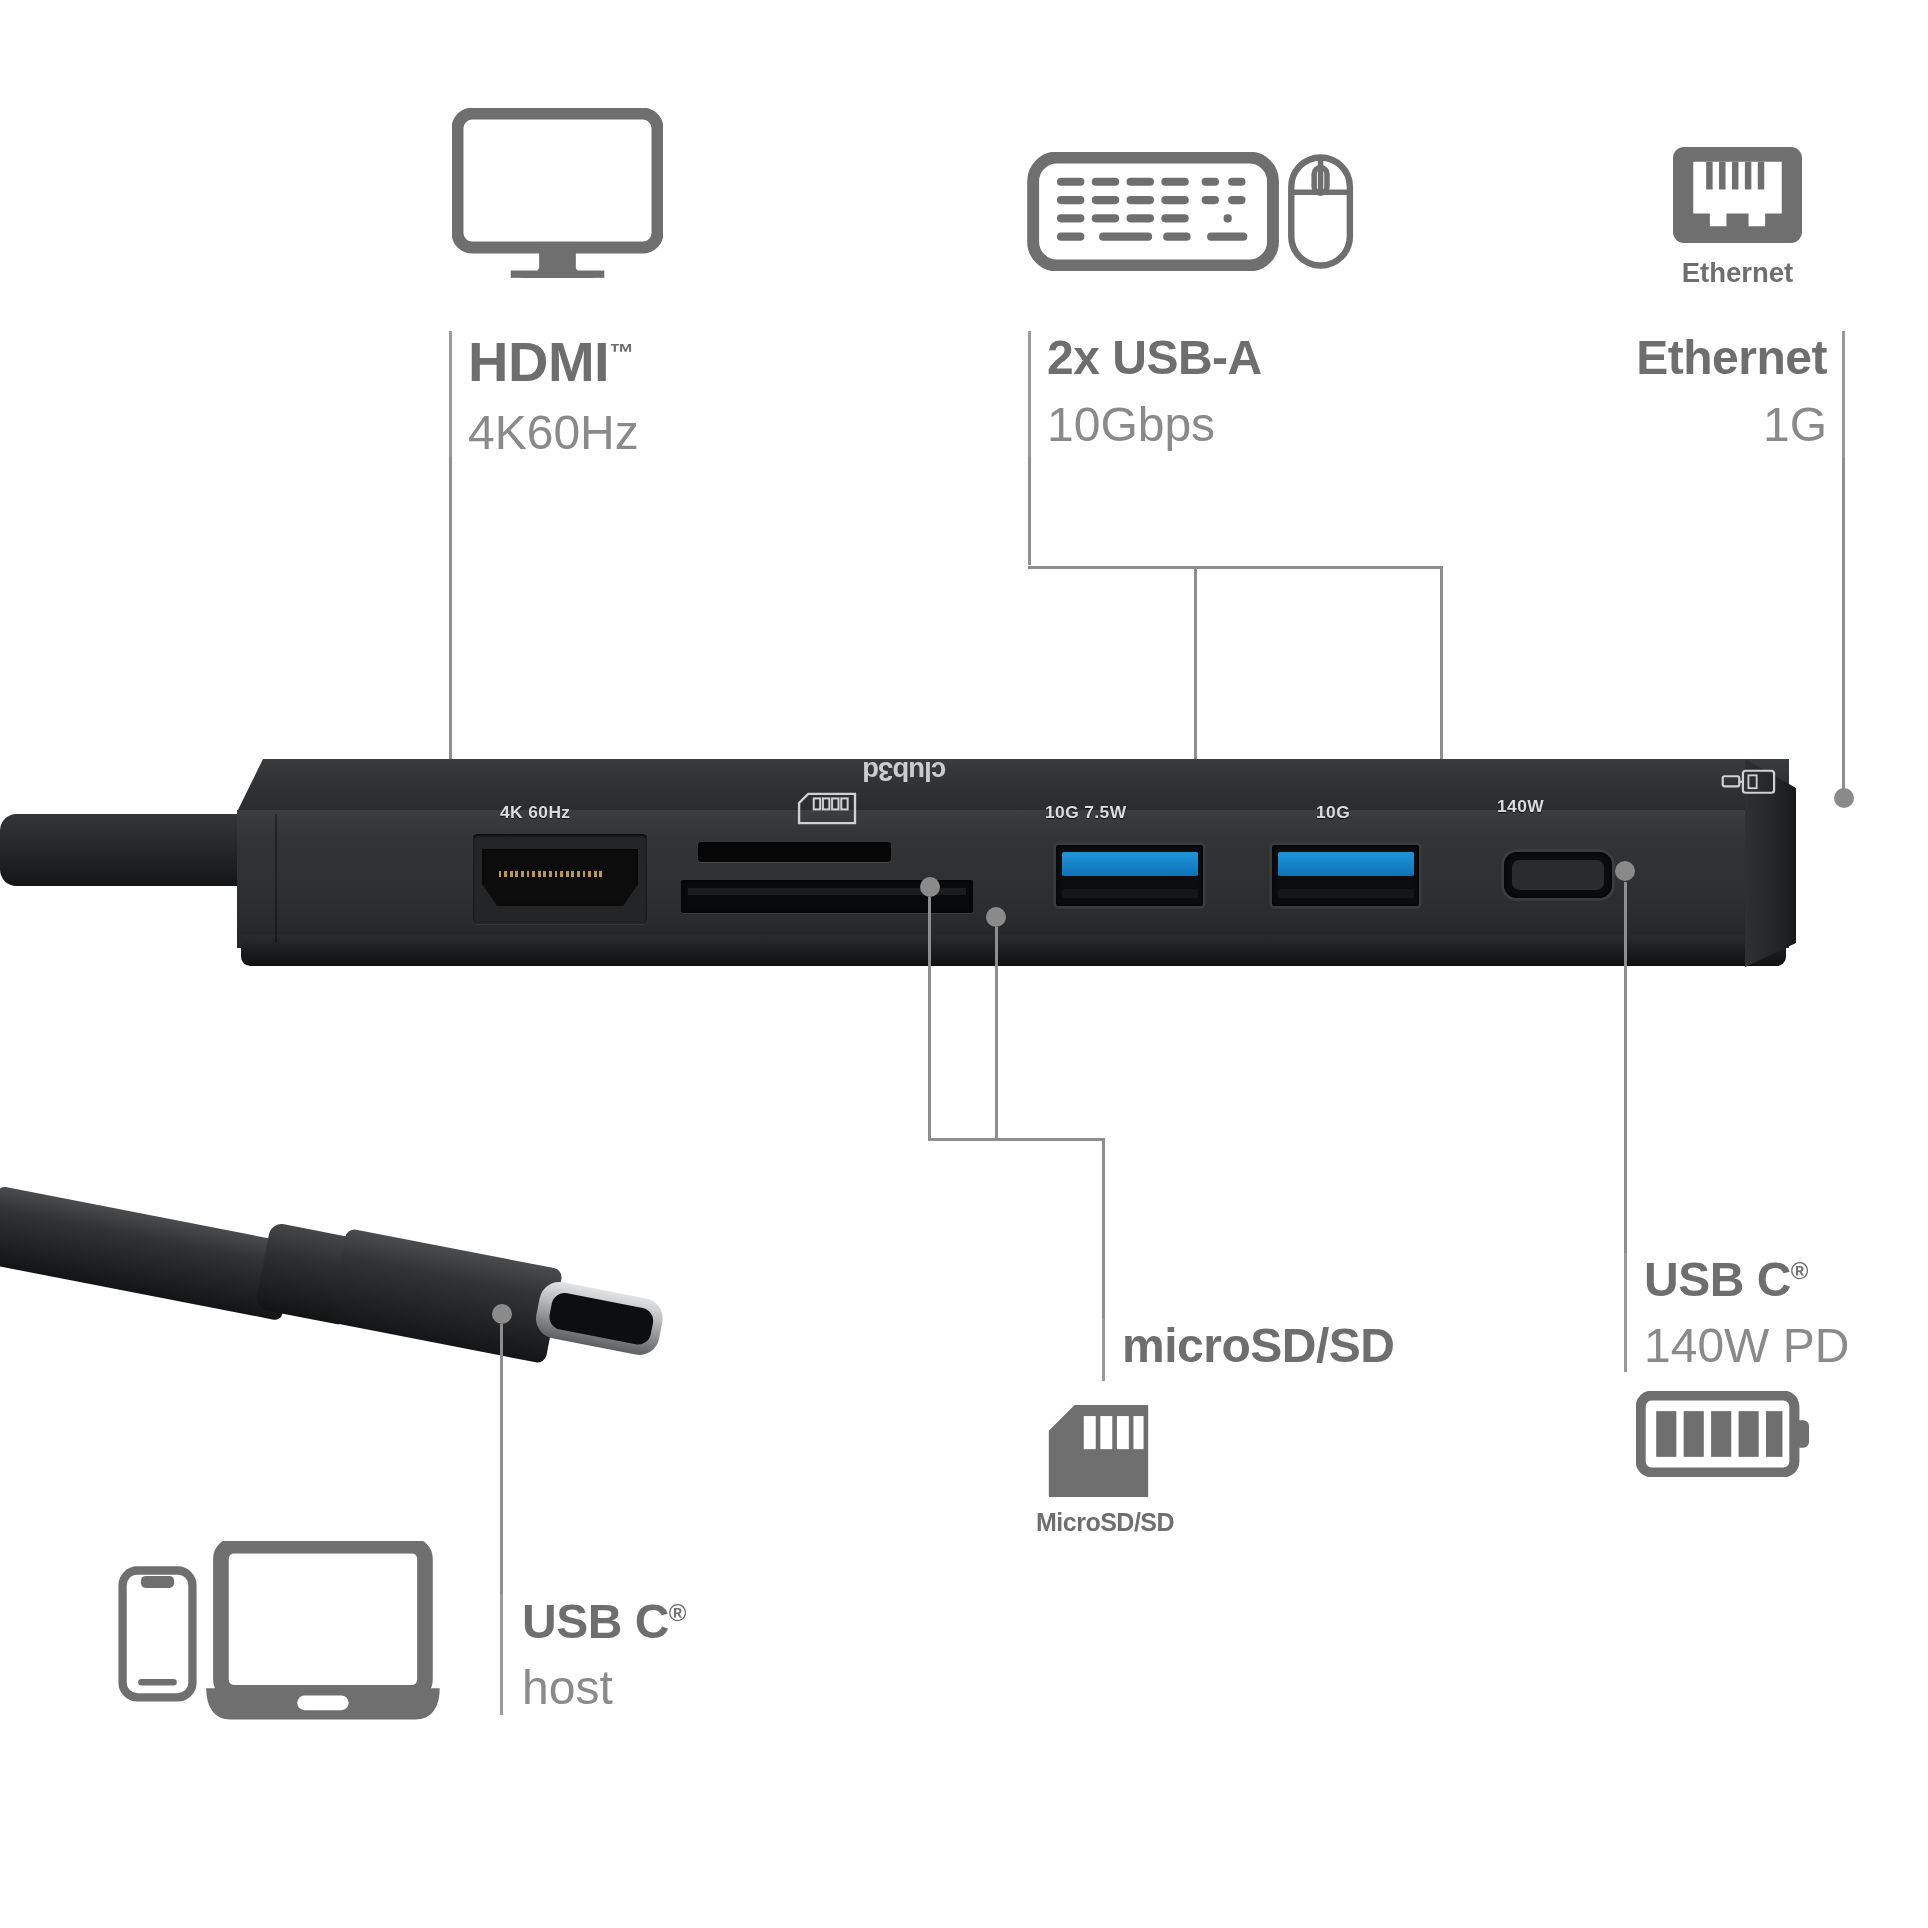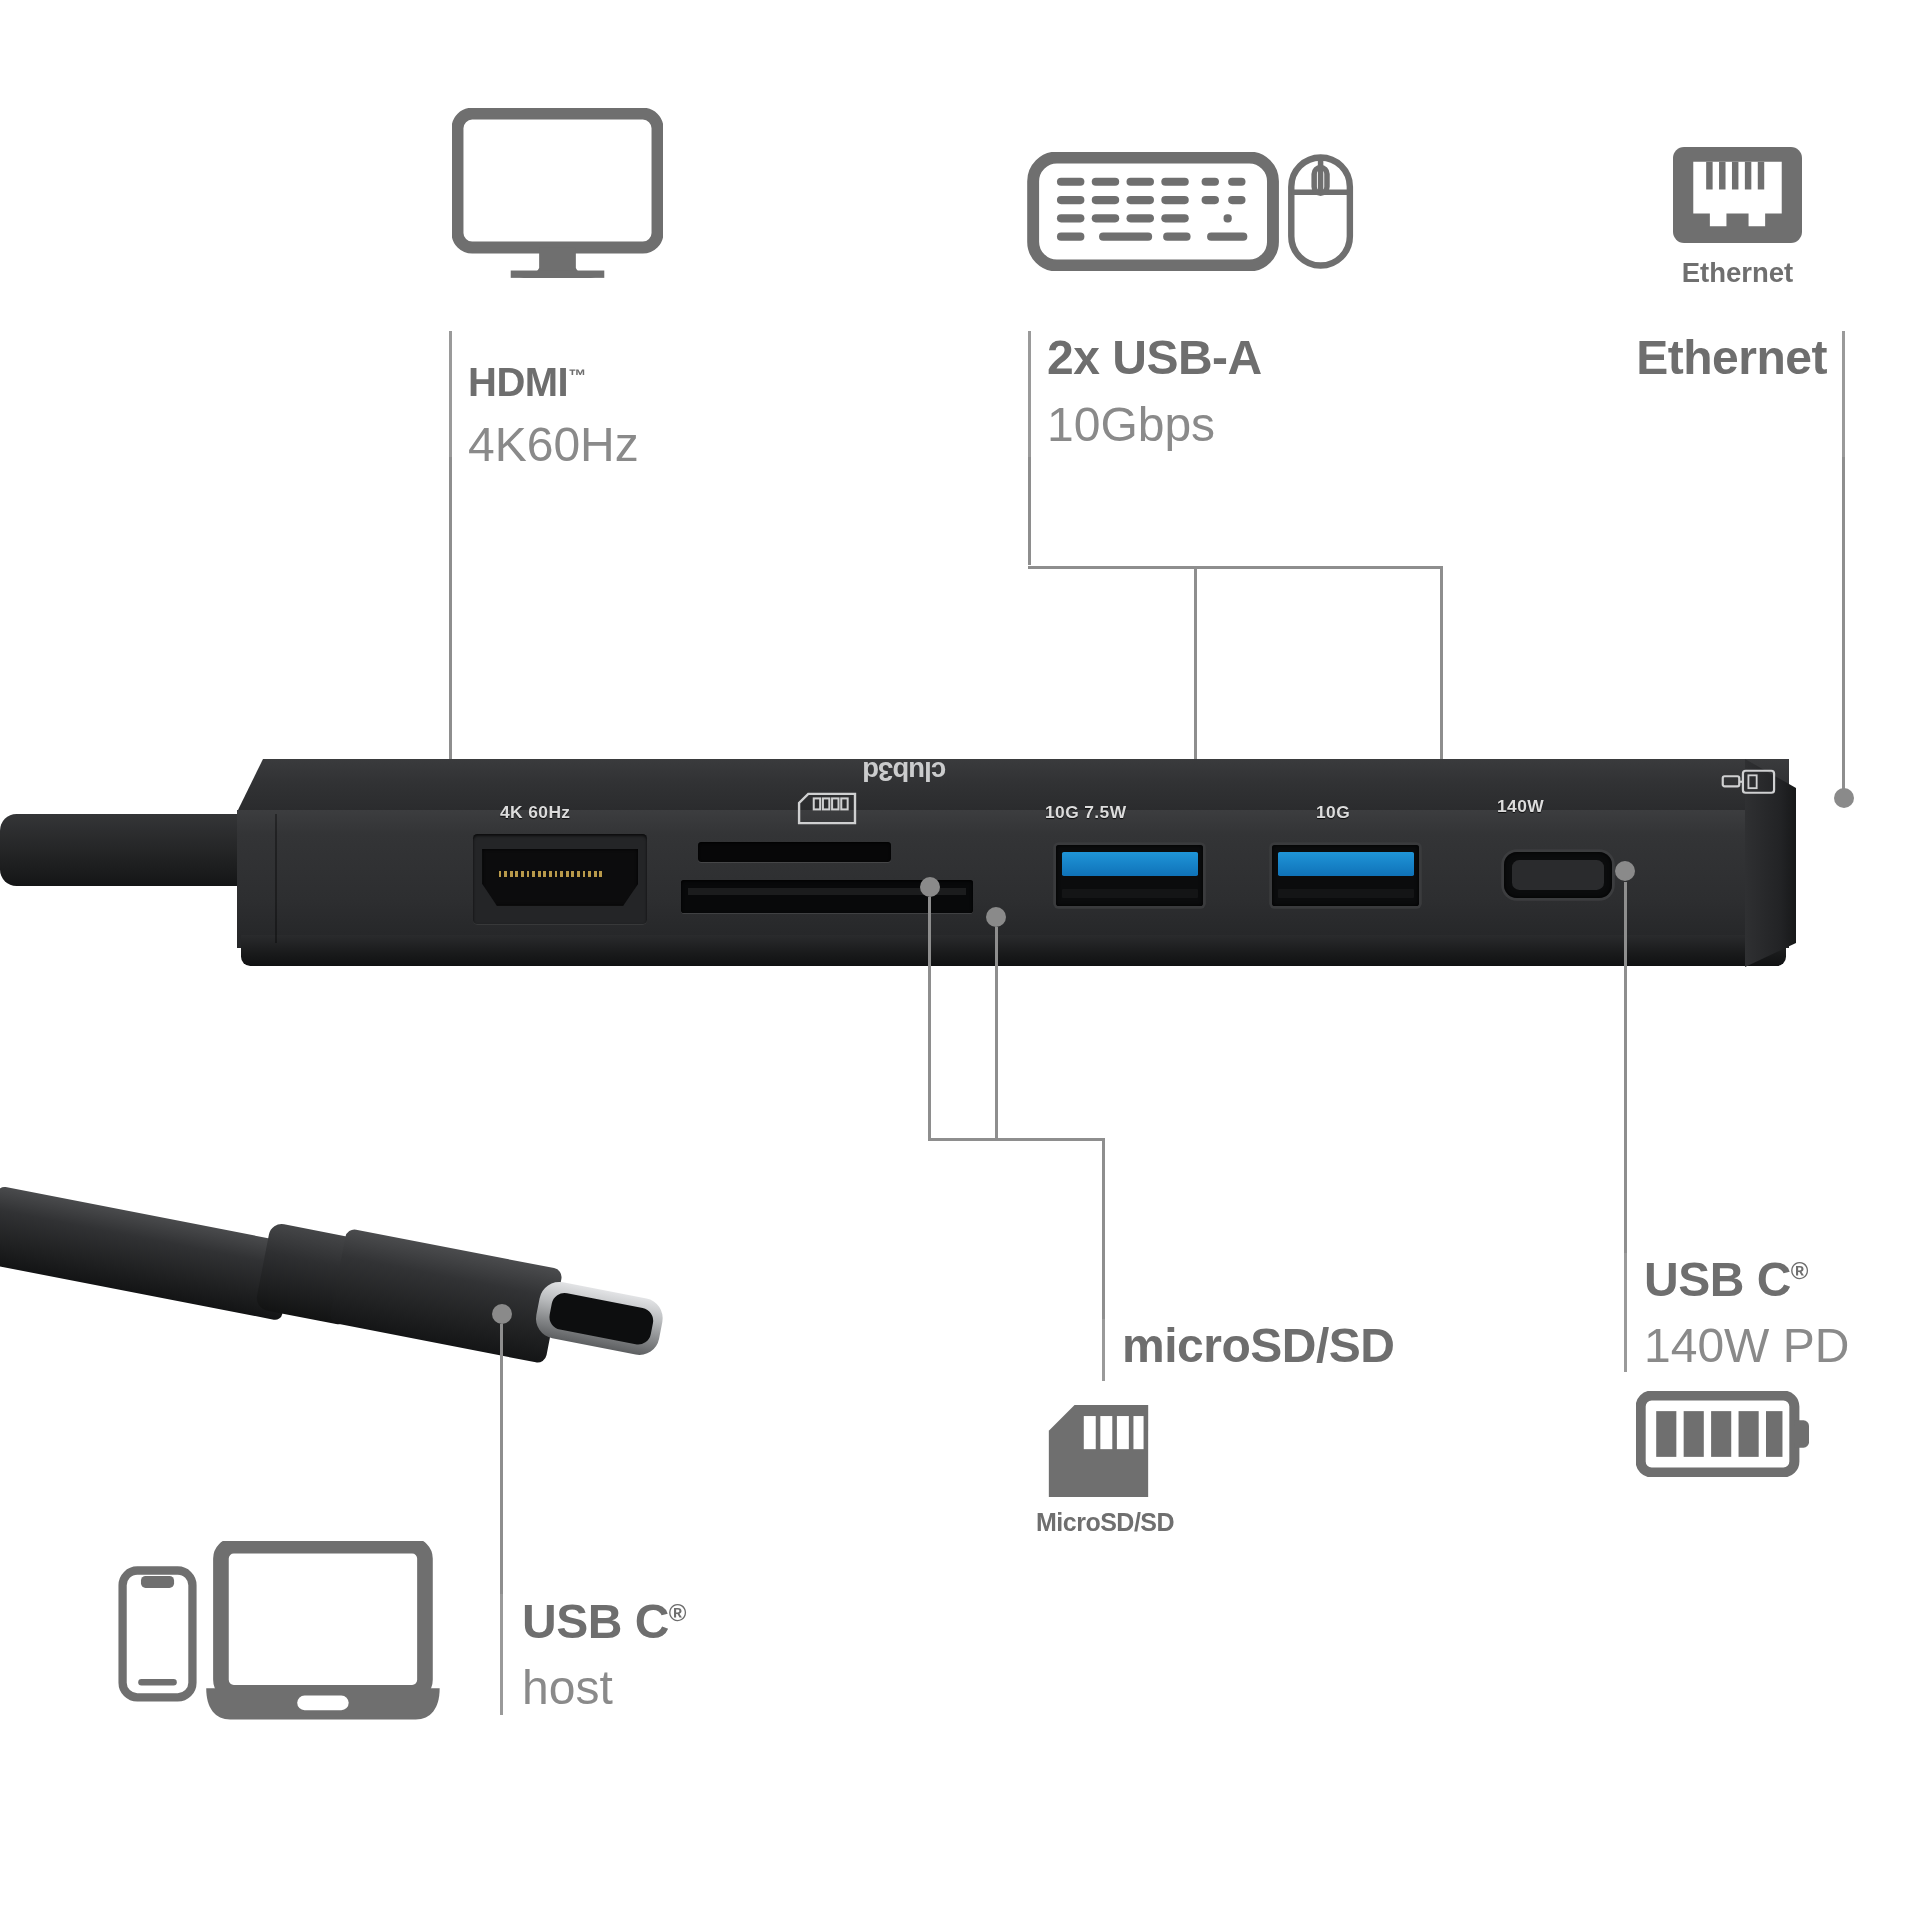--- a/index.html
+++ b/index.html
@@ -244,35 +244,36 @@
         <rect x="50" y="16" width="7" height="30"></rect>
         <rect x="64" y="16" width="7" height="30"></rect>
         <rect x="78" y="16" width="7" height="30"></rect>
         <rect x="92" y="16" width="7" height="30"></rect>
       </g>
     </svg>
   </div>
   <div class="abs" style="left:1648px;top:257px;width:179px;text-align:center;font-weight:700;font-size:27.5px;color:#6f6f6f;">Ethernet</div>
 
   <div class="callout" style="left:468px;top:334px;">
-    <div class="title" style="font-size:40px;margin-top:28px;">
+    <div class="title" style="font-size:56px;">
       <span>HDMI</span><span class="sup">™</span>
     </div>
     <div class="sub" style="font-size:48px;margin-top:18.4px;">4K60Hz</div>
   </div>
   <div class="tick" style="left:449px;top:331px;height:127px;"></div>
 
   <div class="callout" style="left:1047px;top:334px;">
     <div class="title" style="font-size:48px;">2x USB-A</div>
     <div class="sub" style="font-size:48px;margin-top:18.4px;">10Gbps</div>
   </div>
   <div class="tick" style="left:1028px;top:331px;height:127px;"></div>
 
   <div class="callout right-align" style="left:1414px;top:334px;width:413px;">
     <div class="title" style="font-size:48px;">Ethernet</div>
+    <div class="sub" style="font-size:48px;margin-top:18.4px;">1G</div>
   </div>
   <div class="tick" style="left:1842px;top:331px;height:127px;"></div>
 
   <div class="lline v" style="left:449px;top:457px;height:365px;"></div>
   <div class="dot" style="left:441px;top:813px;width:20px;height:20px;"></div>
 
   <div class="lline v" style="left:1028px;top:457px;height:108px;"></div>
   <div class="lline h" style="left:1028px;top:566px;width:415px;"></div>
   <div class="lline v" style="left:1194px;top:566px;height:257px;"></div>
   <div class="lline v" style="left:1440px;top:566px;height:257px;"></div>

